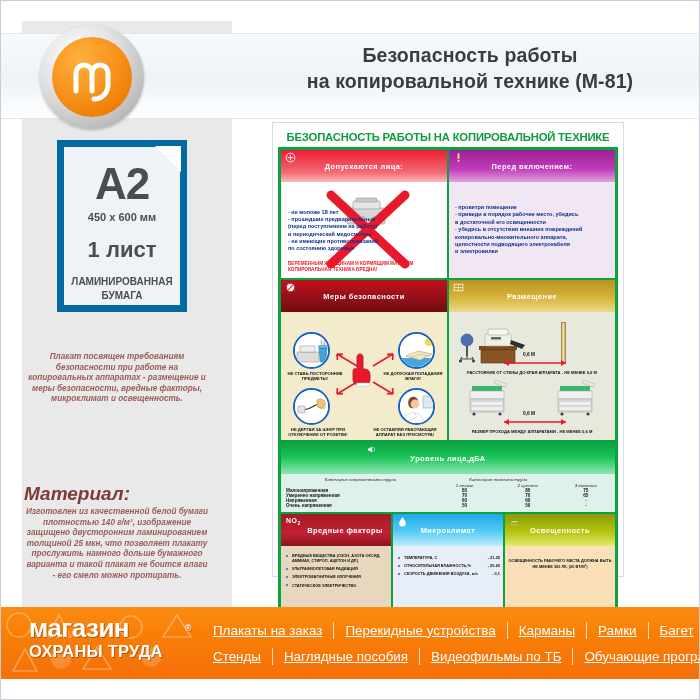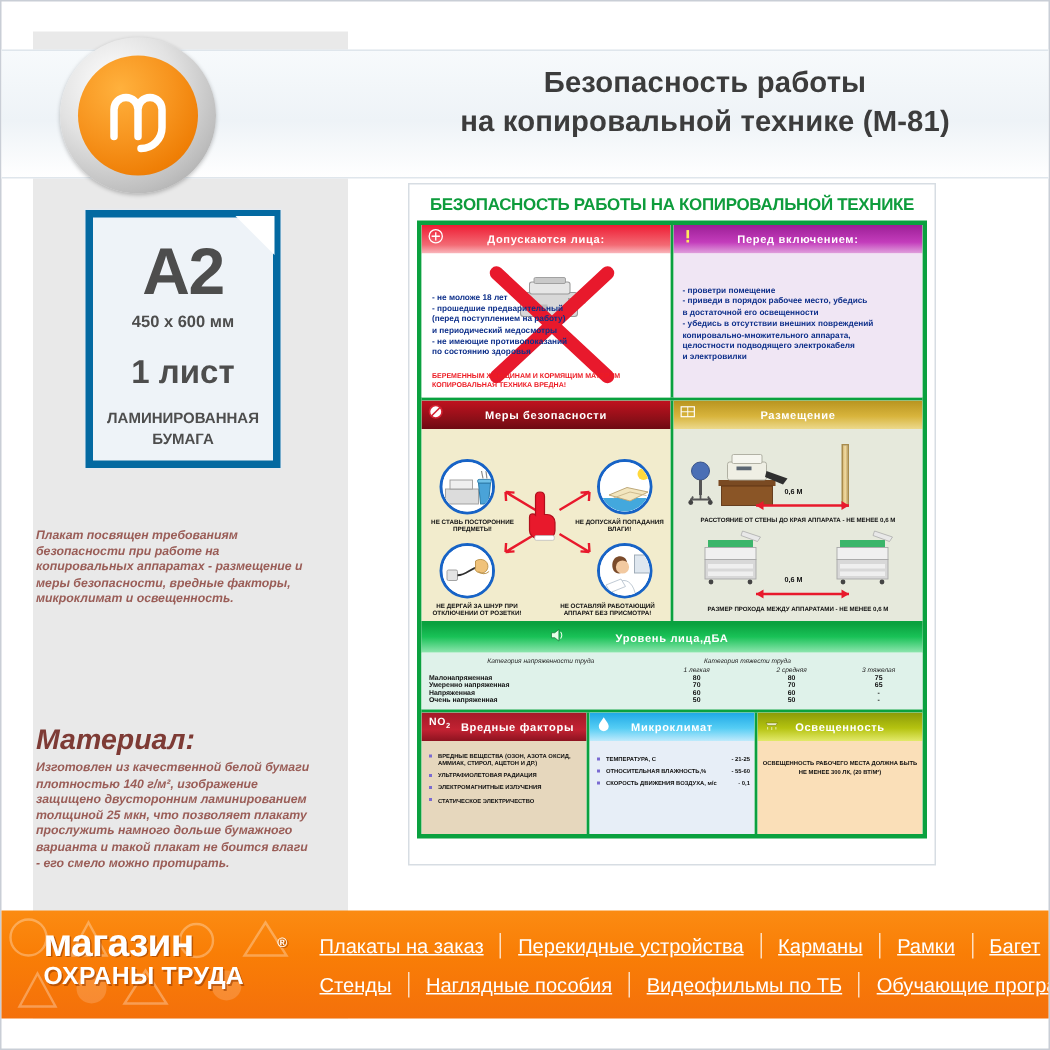--- a/index.html
+++ b/index.html
@@ -55,21 +55,21 @@
     position:absolute; left:250px; top:42px; width:440px;
     text-align:center;
     font-size:19.5px; line-height:26px; font-weight:bold;
     color:#3c3c3c; letter-spacing:.1px;
   }
 
   
   #sheet{
     position:absolute; left:57px; top:140px; width:130px; height:172px;
     background:#eef3f8;
-    border:5px solid #0369a1;
+    border:7px solid #0369a1;
     box-shadow:0 0 0 1px #e6eaef;
   }
   #sheet-fold{
     position:absolute; right:-1px; top:-1px;
     width:0;height:0;
     border-left:26px solid transparent;
     border-top:26px solid #ffffff;
   }
   .sheet-txt{position:absolute;width:100%;text-align:center;color:#4a4a4a;}
   #sheet-size{top:12px;font-size:44px;font-weight:bold;letter-spacing:-1px;color:#4d4d4d;}
@@ -80,20 +80,21 @@
   
   .side-head{
     position:absolute; left:24px;
     font-size:19px; font-weight:bold; font-style:italic;
     color:#7e3b35;
   }
   .side-body{
     position:absolute; left:24px; width:186px;
     font-size:8.2px; line-height:10.6px; font-style:italic; font-weight:bold;
     color:#9a5d57;
+    text-align:center;
   }
   #sod-head{top:328px;}
   #sod-body{top:352px;}
   #mat-head{top:483px;}
   #mat-body{top:507px;}
 
   
   #poster{
     position:absolute; left:272px; top:122px; width:352px; height:455px;
     background:#ffffff;
@@ -107,21 +108,21 @@
     margin:3px 0 4px 0;
   }
   #poster-body{
     border:3px solid #0aa13f;
     background:#ffffff;
     padding:0;
   }
 
   
   .p-head{
-    height:19px; position:relative;
+    height:32px; position:relative;
     display:flex;align-items:center;justify-content:center;
     color:#ffffff; font-size:7.4px; font-weight:bold; letter-spacing:.45px;
     overflow:hidden;
   }
   .p-head .ic{
     position:absolute; left:4px; top:2px;
     width:11px;height:11px;
     display:flex;align-items:center;justify-content:center;
   }
 

